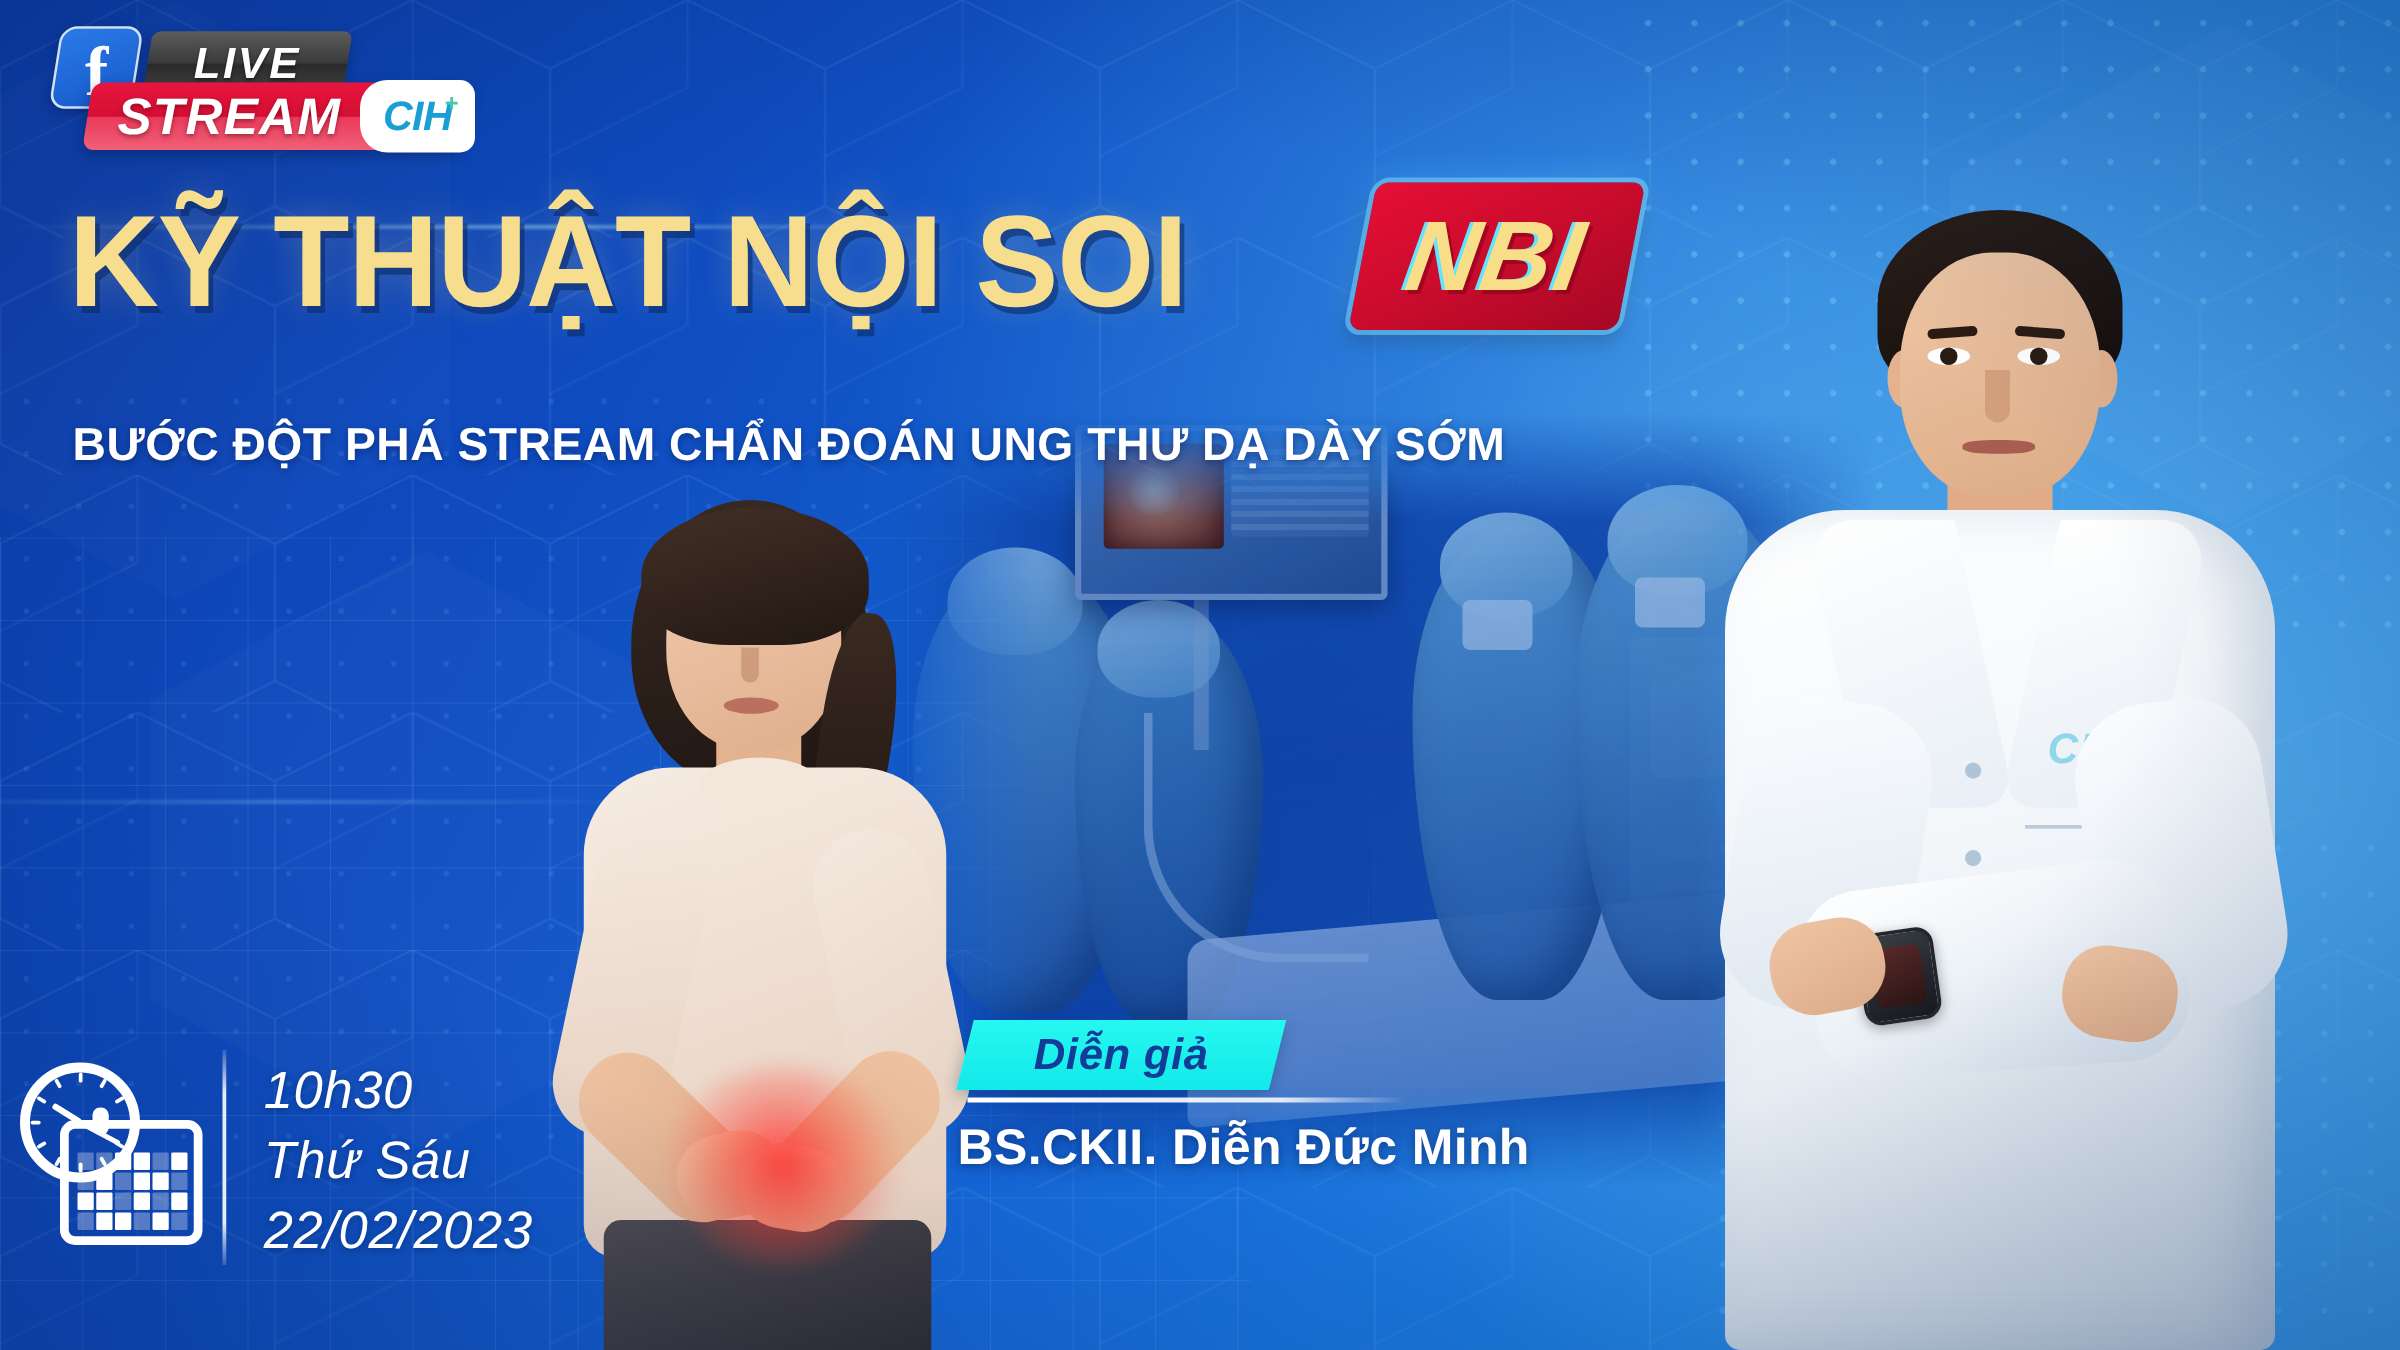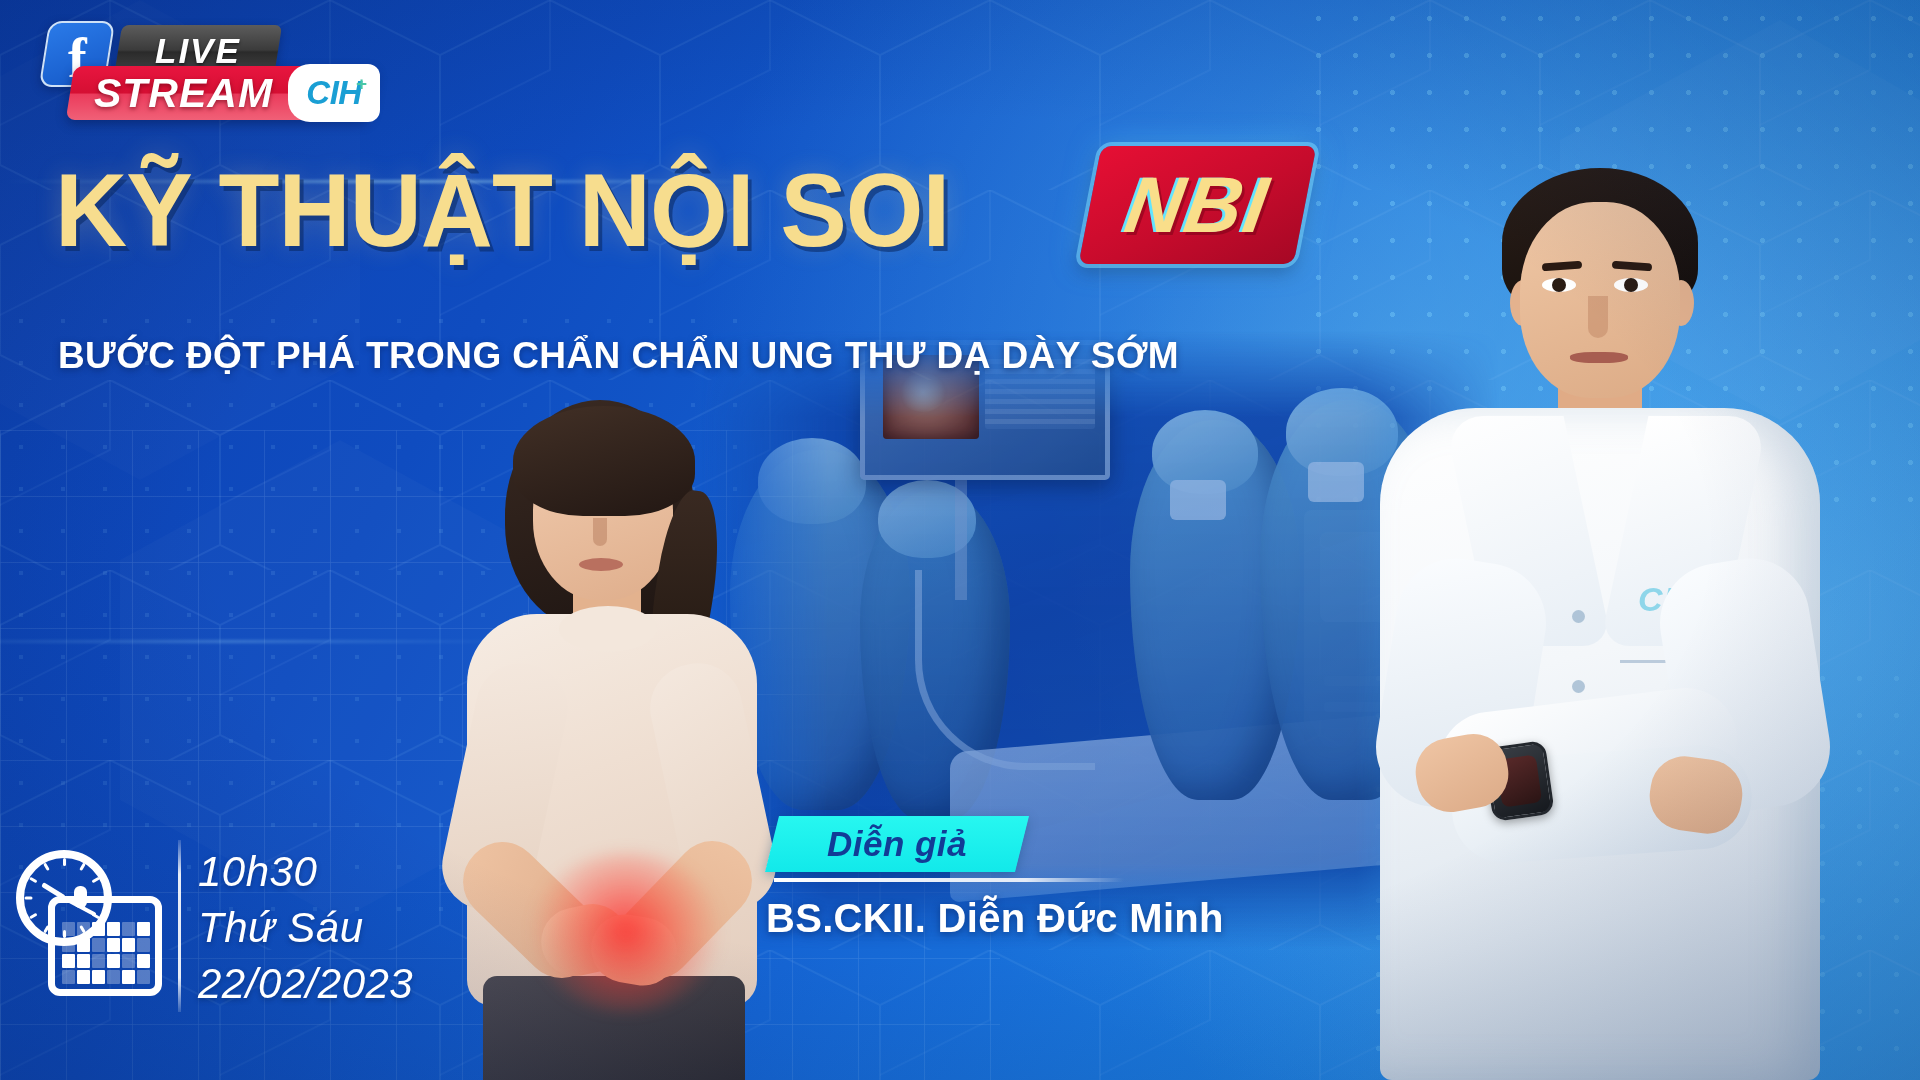--- a/index.html
+++ b/index.html
@@ -382,21 +382,21 @@
   .cal-grid {
     position:absolute; left:52px; top:74px; width:88px; height:62px;
     display:grid; grid-template-columns:repeat(6,1fr); grid-template-rows:repeat(4,1fr); gap:2.5px;
   }
   .cal-grid i { background:rgba(255,255,255,.30); border-radius:1px; }
   .cal-grid i.on { background:#ffffff; }
   .dt-divider {
     position:absolute; left:168px; top:8px; width:3px; height:172px;
     background:linear-gradient(180deg, rgba(255,255,255,.15), rgba(255,255,255,.9) 20%, rgba(255,255,255,.9) 80%, rgba(255,255,255,.15));
   }
-  .dt-lines { position:absolute; left:188px; top:12px; }
+  .dt-lines { position:absolute; left:201px; top:12px; }
   .dt-lines div {
     font-size:42px; font-style:italic; font-weight:400; color:#ffffff; line-height:1.33;
     letter-spacing:.5px; text-shadow:0 2px 5px rgba(5,30,85,.45);
   }
 
   
   .speaker { position:absolute; left:760px; bottom:104px; width:520px; height:160px; }
   .speaker-badge {
     position:absolute; left:12px; top:0; width:250px; height:56px;
     background:linear-gradient(180deg,#27f7f0,#12e9ea); transform:skewX(-14deg);
@@ -541,21 +541,21 @@
       </div>
     </div>
   </div>
 
   <div class="headline-wrap">
     <div class="headline">KỸ THUẬT NỘI SOI</div>
     <div class="nbi-badge">
       <div class="nbi-txt">NBI</div>
     </div>
   </div>
-  <div class="subheadline">BƯỚC ĐỘT PHÁ TRONG CHẨN CHẨN UNG THƯ DẠ DÀY SỚM</div>
+  <div class="subheadline">BƯỚC ĐỘT PHÁ STREAM CHẨN ĐOÁN UNG THƯ DẠ DÀY SỚM</div>
 
   <div class="datetime">
     <div class="dt-icon">
       <div class="clock-face">
         <div class="clock-tick" style="transform:rotate(0deg)">
             <i></i>
           </div>
         <div class="clock-tick" style="transform:rotate(30deg)">
             <i></i>
           </div>

